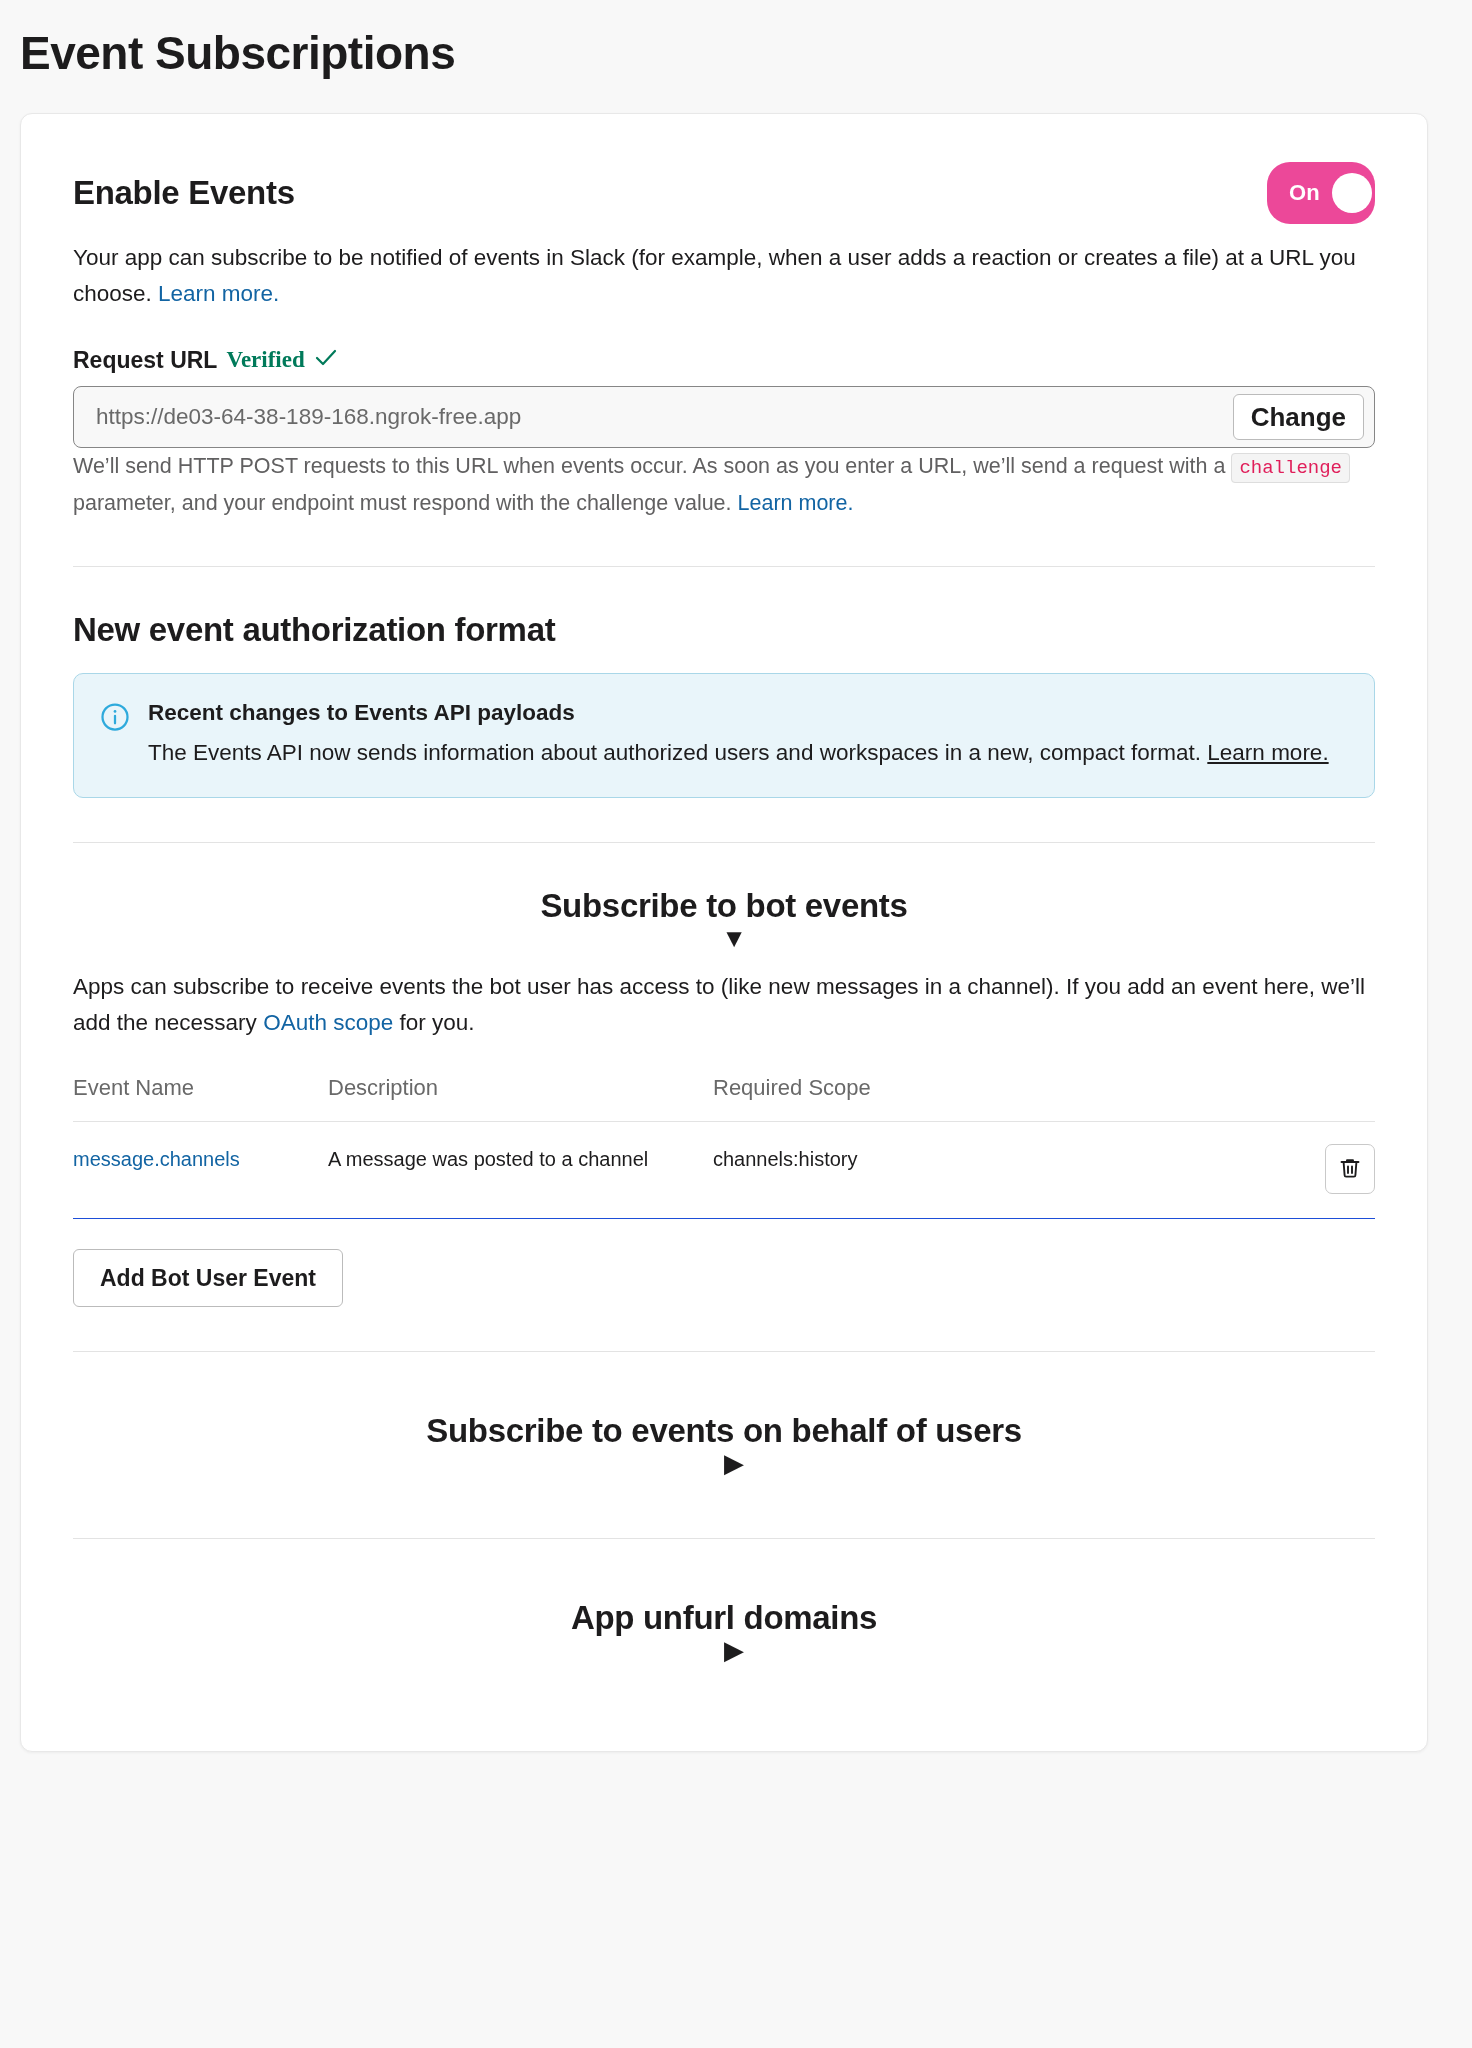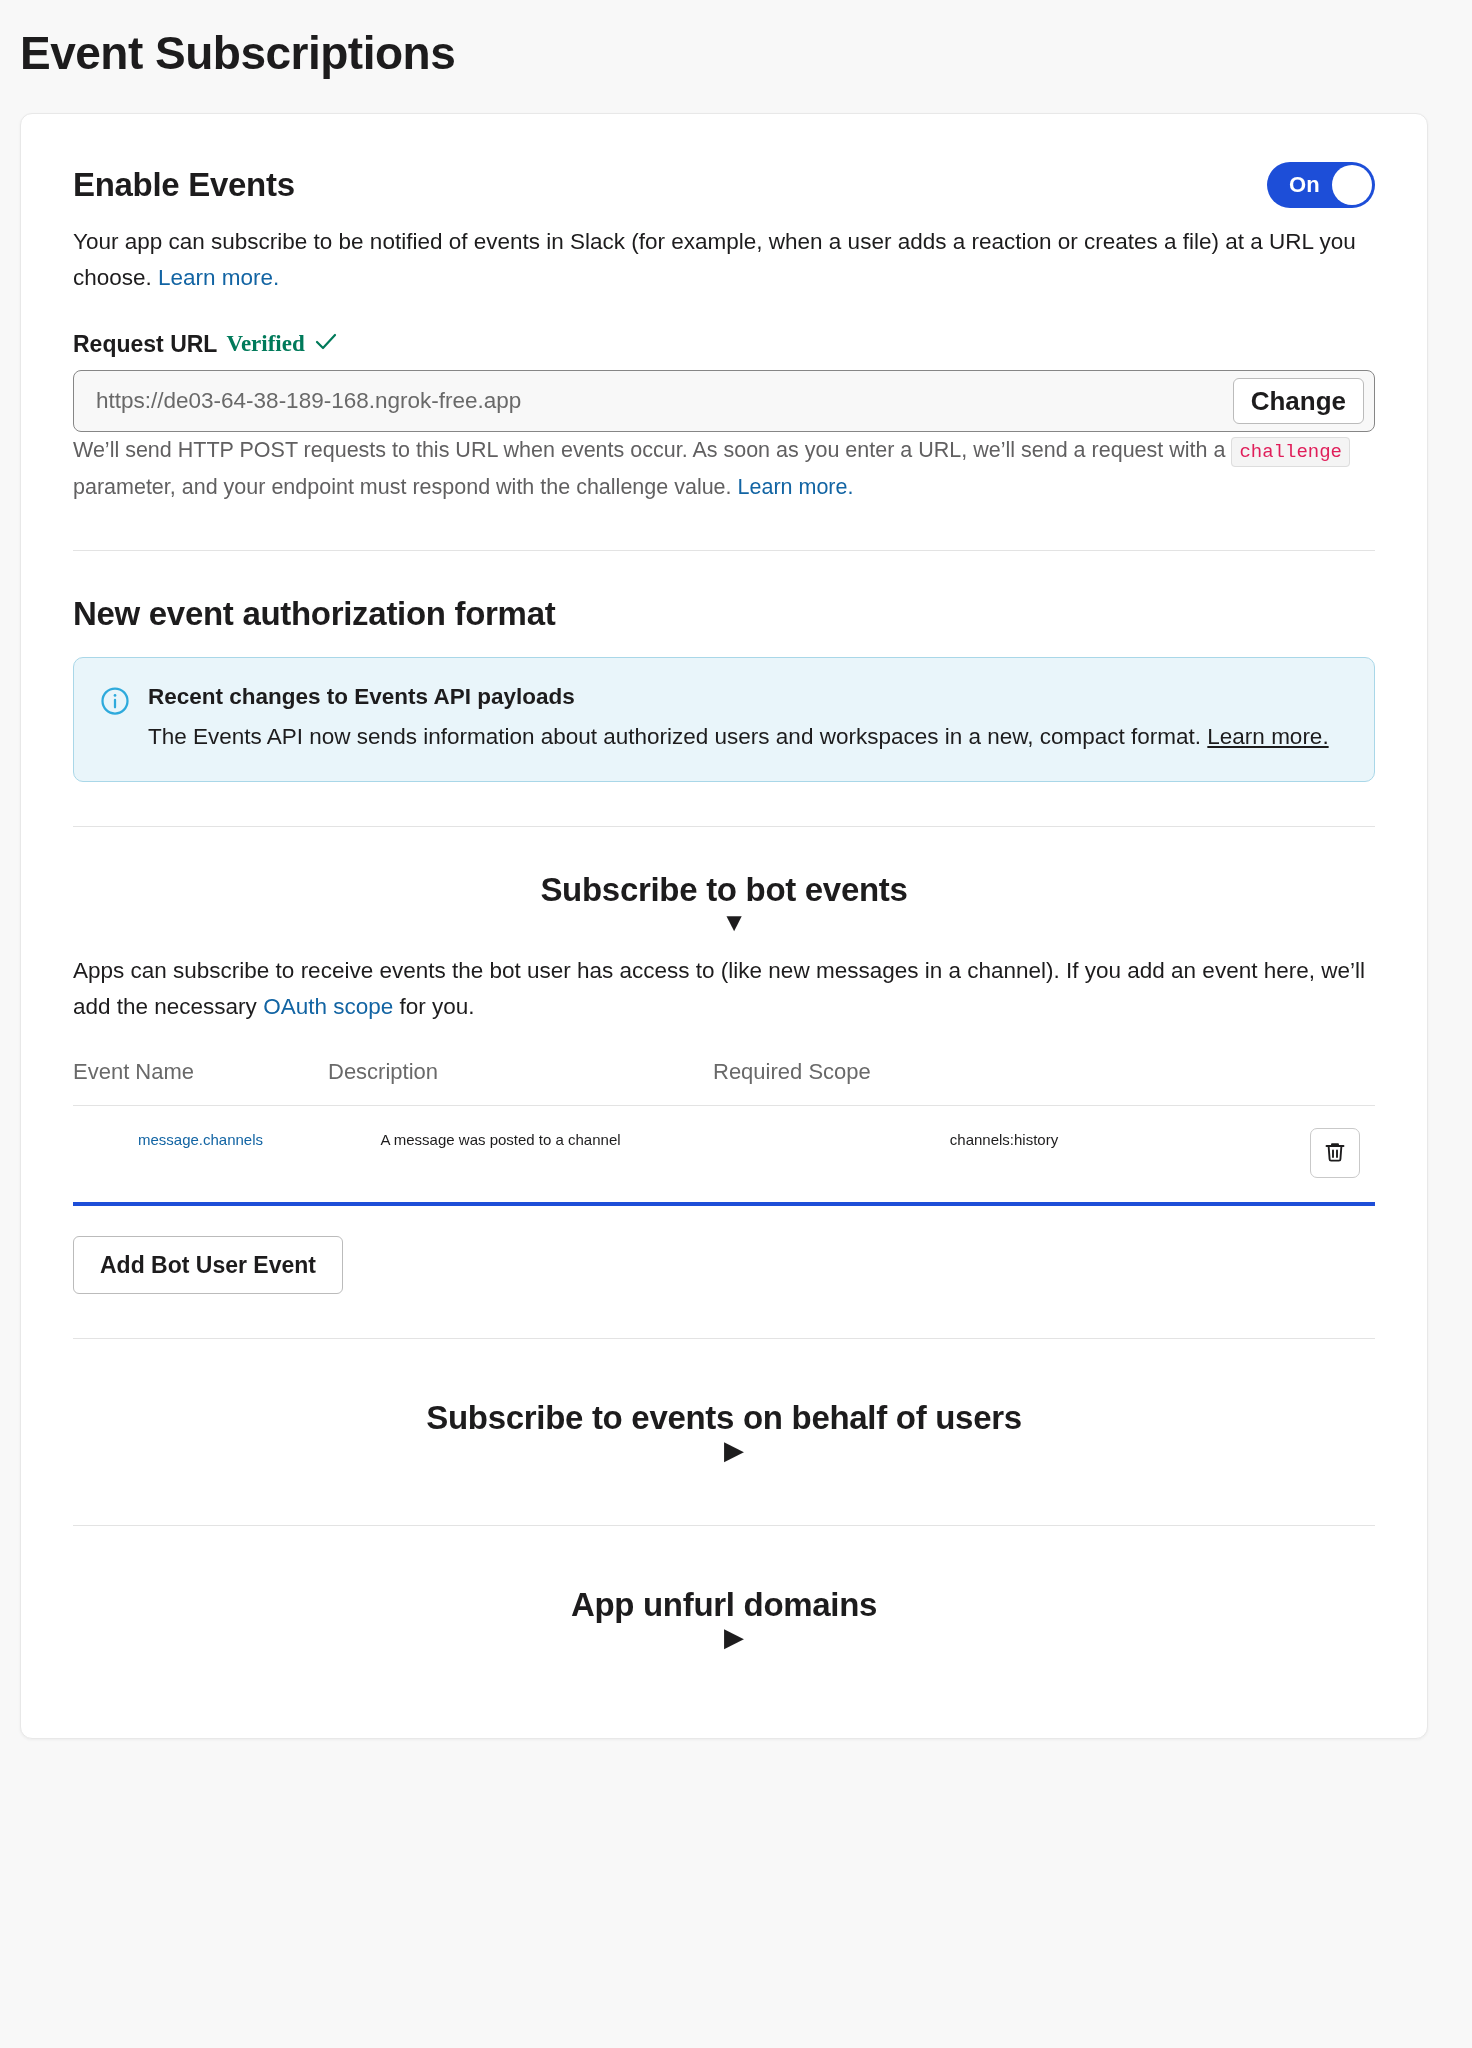--- a/index.html
+++ b/index.html
@@ -49,23 +49,23 @@
     font-size: 33px;
     font-weight: bold;
     color: #1d1c1d;
     letter-spacing: -0.3px;
     margin: 0;
     line-height: 1.15;
   }
 
   .toggle {
     width: 108px;
-    height: 46px;
+    height: 62px;
     border-radius: 23px;
-    background: #1d4ed8;
+    background: #ec4899;
     display: flex;
     align-items: center;
     justify-content: flex-end;
     padding: 3px;
     position: relative;
     cursor: pointer;
     flex: none;
   }
   .toggle-label {
     position: absolute;
@@ -230,27 +230,26 @@
   }
   .events-table th {
     text-align: left;
     font-size: 22px;
     font-weight: normal;
     color: #696969;
     padding: 0 0 20px 0;
     border-bottom: 1px solid #e3e3e3;
   }
   .events-table td {
-    font-size: 15px;
+    font-size: 20px;
     color: #1d1c1d;
     padding: 22px 0 24px 0;
-    border-bottom: 4px solid #1d4ed8;
+    border-bottom: 1px solid #1d4ed8;
     vertical-align: top;
     line-height: 1.55;
-    text-align: center;
   }
   .col-event  { width: 255px; }
   .col-desc   { width: 385px; padding-right: 40px !important; }
   .col-scope  { width: auto; }
   .col-action { width: 80px; text-align: right; }
 
   .icon-btn {
     width: 50px;
     height: 50px;
     border: 1px solid #c9c9c9;

